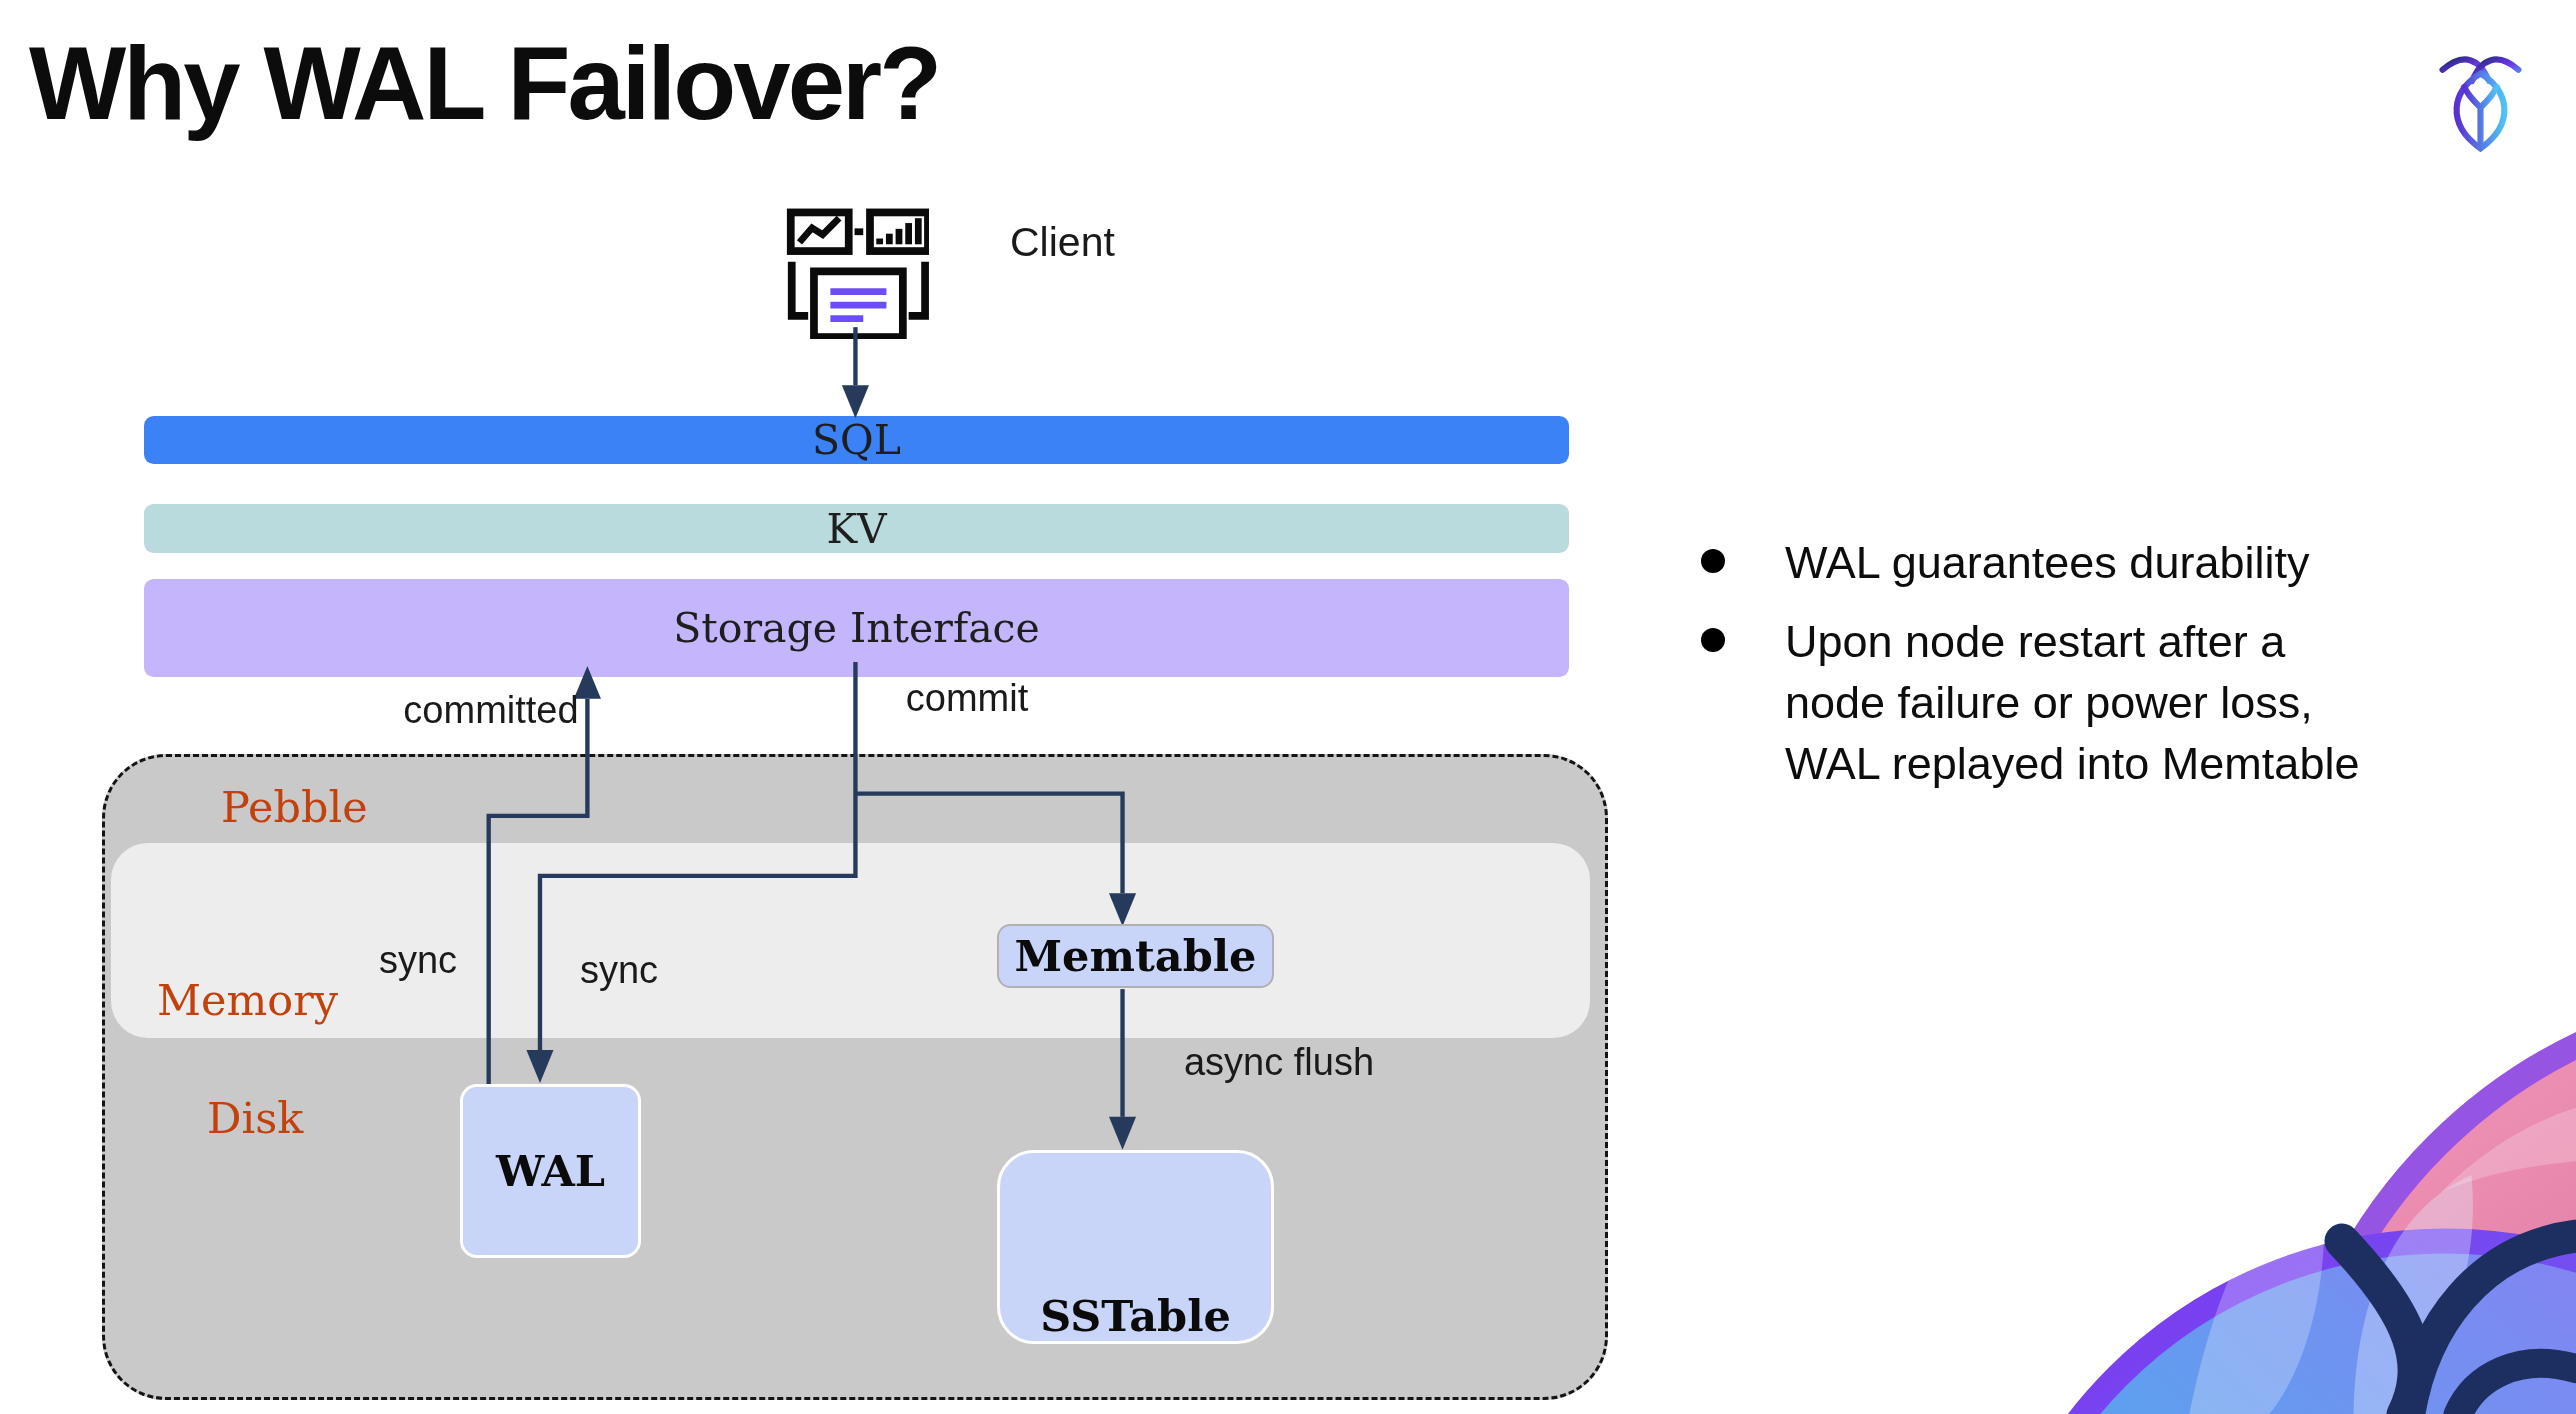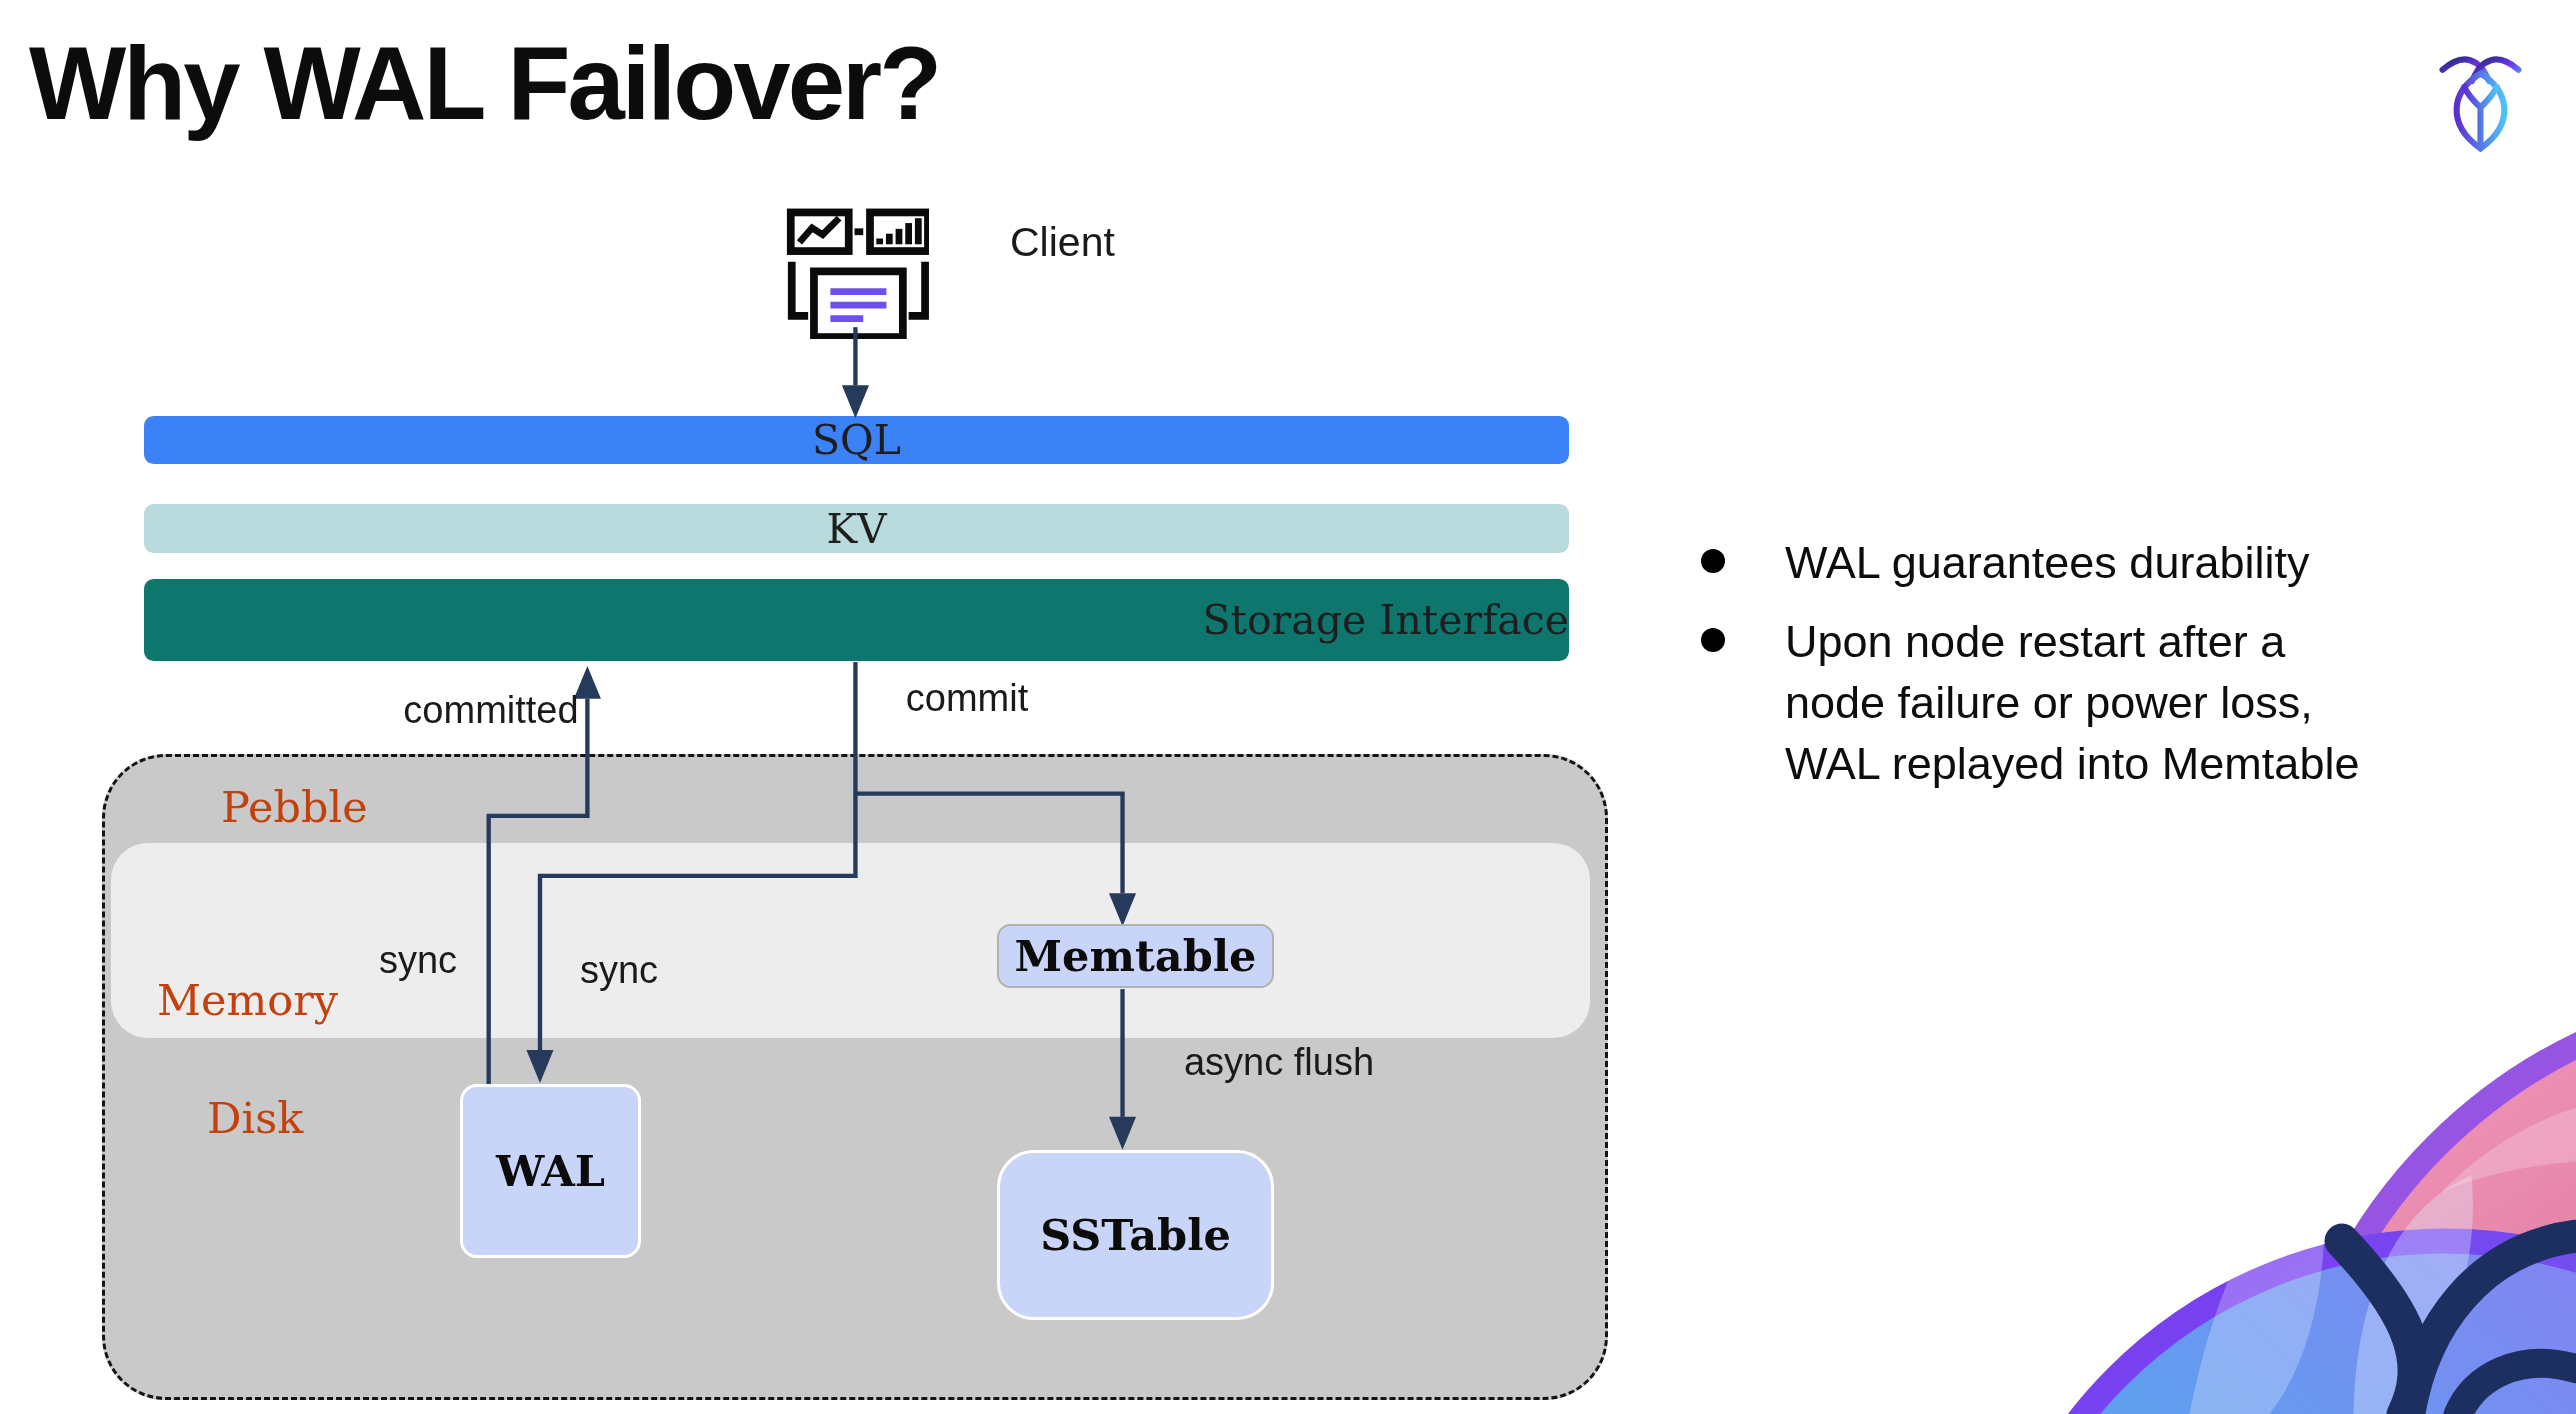--- a/index.html
+++ b/index.html
@@ -14,21 +14,21 @@
     color:#0c0c0c; font-family:"Liberation Sans", sans-serif; white-space:nowrap;
   }
   
   .layer-bar{
     left:144px; width:1425px; border-radius:9.7px;
     display:flex; align-items:center; justify-content:center;
     font-family:"DejaVu Serif", serif; font-size:41px; color:#1e1e1e;
   }
   #bar-sql{top:416px; height:48px; background:#3b82f6;}
   #bar-kv{top:504px; height:49px; background:#b9dbdd;}
-  #bar-storage{top:579px; height:82px; background:#0f766e;justify-content:flex-end;}
+  #bar-storage{top:579px; height:98px; background:#c4b5fd;}
   
   #pebble-box{
     left:102px; top:754px; width:1506px; height:646px;
     background:#c9c9ca; border:3.9px dashed #141414; border-radius:64px;
     box-sizing:border-box; z-index:1;
   }
   #memory-band{
     left:111px; top:843px; width:1479px; height:195px;
     background:#ededee; border-radius:37px; z-index:1;
   }
@@ -39,21 +39,21 @@
   #memory-label{left:157px; top:975px;}
   #disk-label{left:207px; top:1093px;}
   
   .node-box{
     background:#c9d5f8; box-sizing:border-box; z-index:3;
     display:flex; align-items:center; justify-content:center;
     font-family:"DejaVu Serif", serif; font-weight:bold; font-size:43px; color:#0b0b0b;margin-left:12px;
   }
   #node-wal{left:448px; top:1084px; width:181px; height:174px; border:3.9px solid #ffffff; border-radius:17px;}
   #node-memtable{left:985px; top:924px; width:277px; height:64px; border:2.9px solid #b1b1b3; border-radius:13.5px;}
-  #node-sstable{left:985px; top:1150px; width:277px; height:170px; border:3.9px solid #ffffff; border-radius:37px;}
+  #node-sstable{left:985px; top:1150px; width:277px; height:194px; border:3.9px solid #ffffff; border-radius:37px;align-items:flex-end;}
   
   .edge-label{
     transform:translateX(-50%); font-size:38px; color:#1a1a1a; z-index:4; white-space:nowrap;
     font-family:"Liberation Sans", sans-serif;
   }
   #lbl-committed{left:491px; top:689px;}
   #lbl-commit{left:967px; top:677px;}
   #lbl-sync-left{left:418px; top:939px;}
   #lbl-sync-right{left:619px; top:949px;}
   #lbl-async{left:1279px; top:1041px;}

